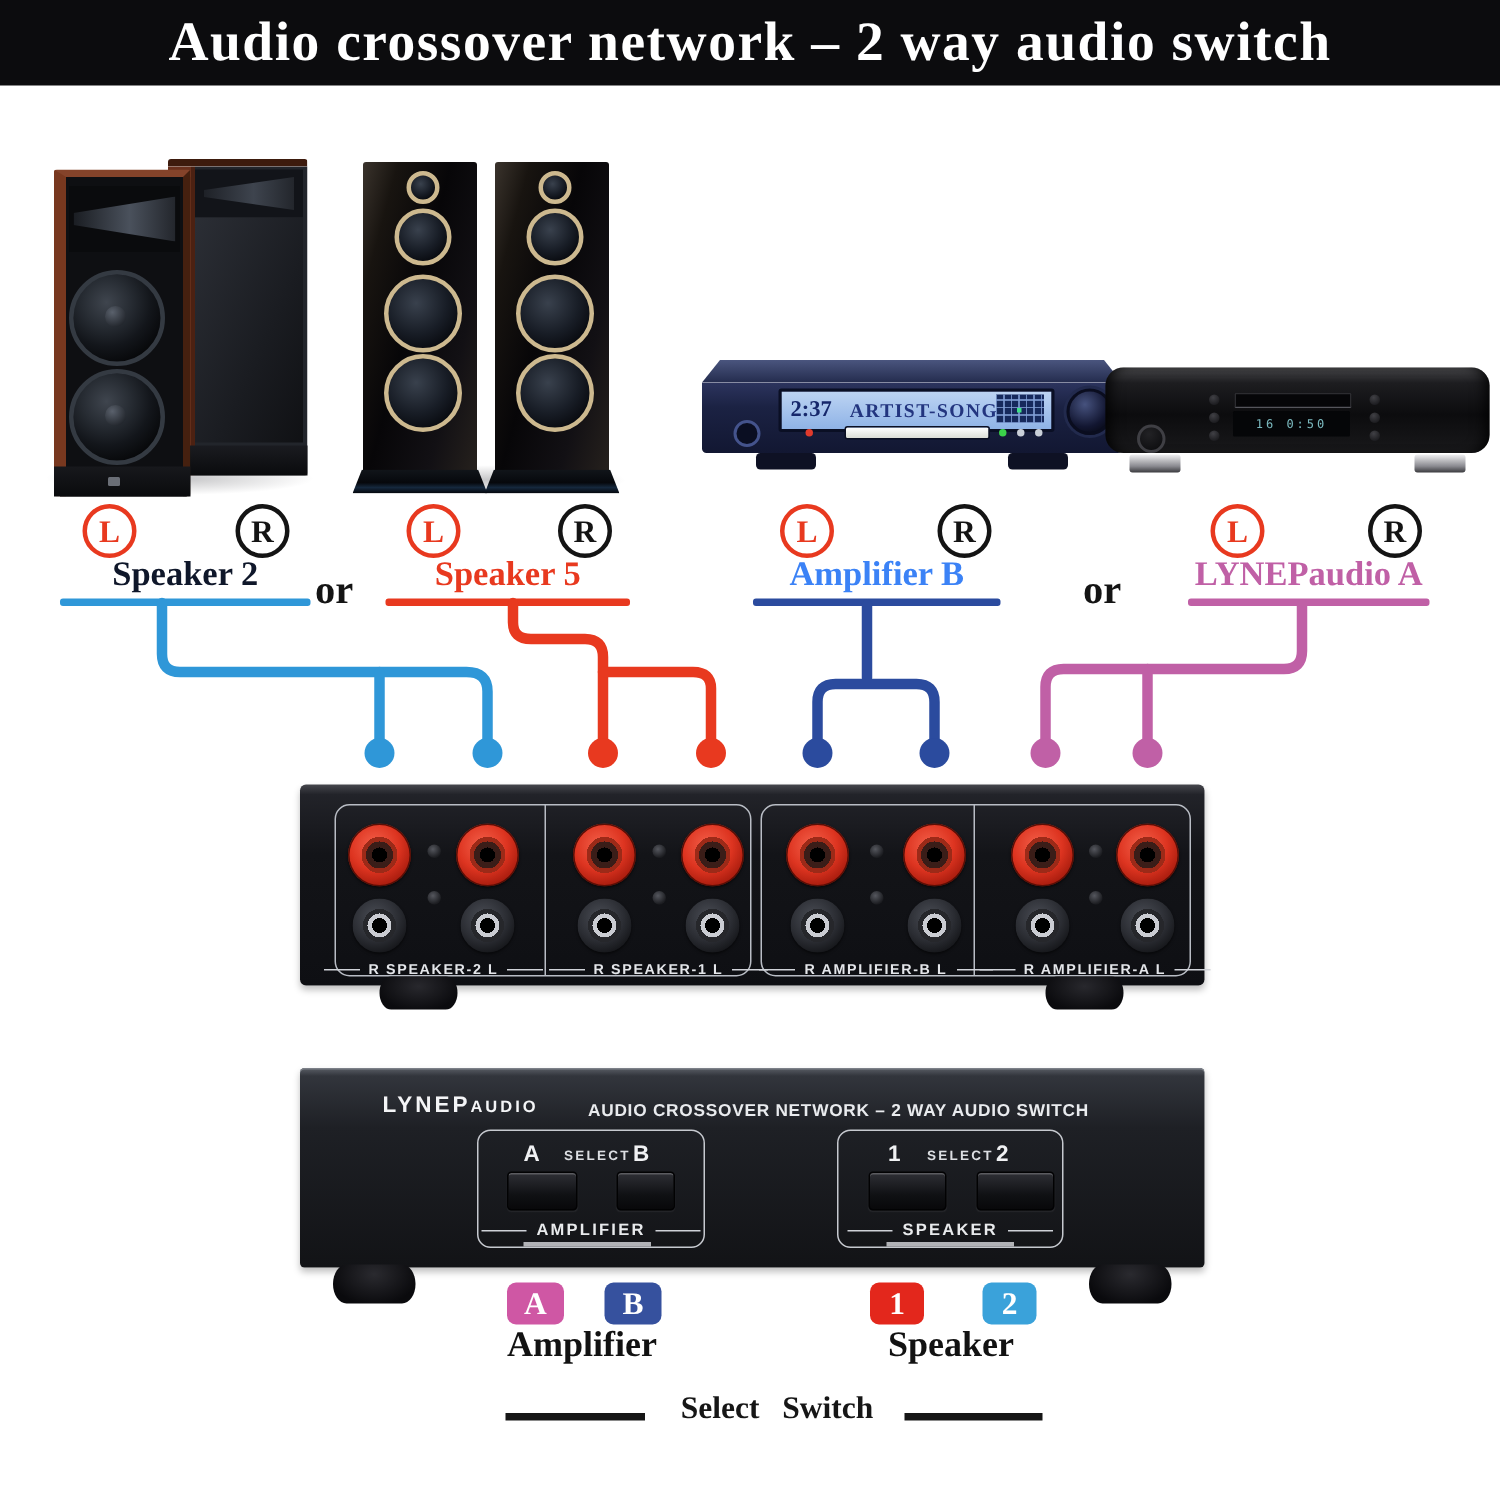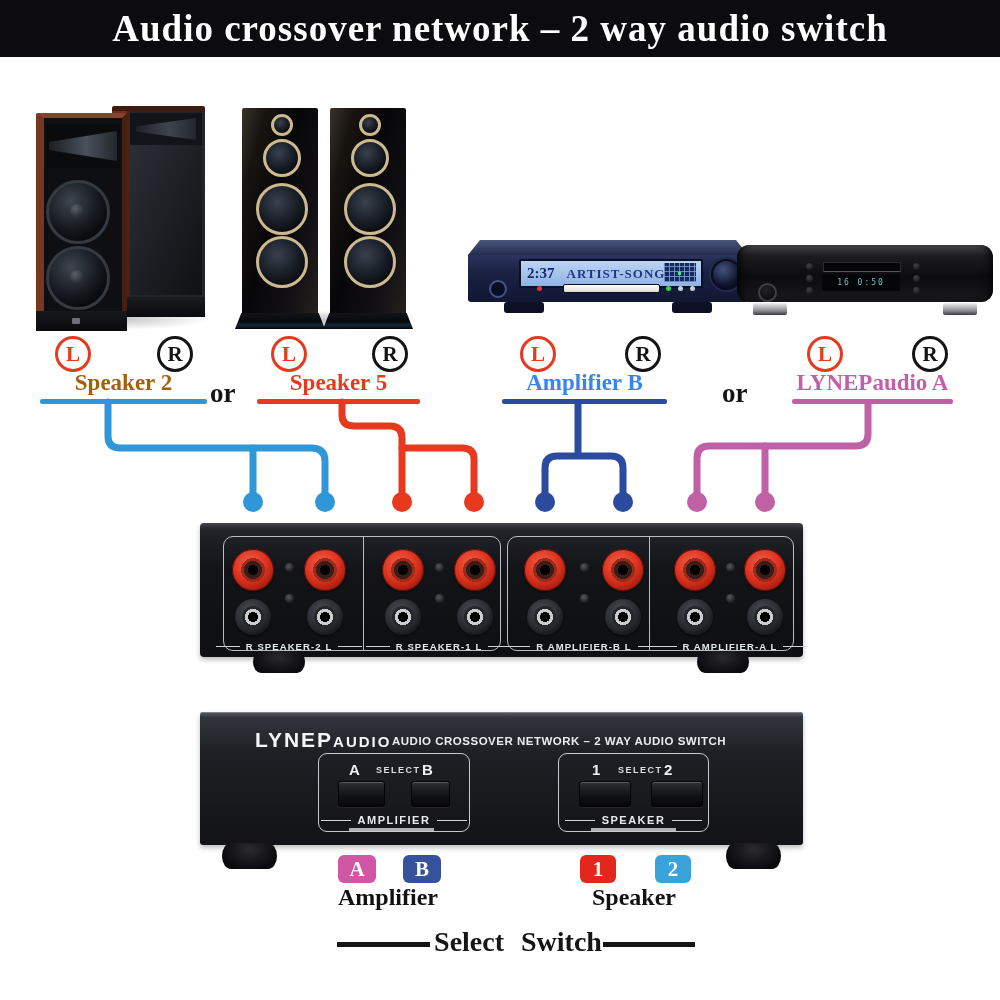--- a/index.html
+++ b/index.html
@@ -44,21 +44,21 @@
     color:#e4e6ea;font-family:"Liberation Sans",sans-serif;font-size:9.5px;letter-spacing:1.1px;font-weight:bold;}
   .section-label::before,.section-label::after{content:"";width:24px;height:1px;background:#cfd2d8;}
   .box-foot{position:absolute;background:radial-gradient(ellipse at 50% 30%,#28282d,#0b0b0e 75%);
     border-radius:10px/14px;}
 
   
   .front-body{position:absolute;left:200px;top:712px;width:603px;height:133px;border-radius:3px;
     background:linear-gradient(180deg,#5a5e66 0,#32353c 4%,#1e2025 30%,#121316 100%);
     box-shadow:inset 0 1px 0 #7c8088, 0 3px 5px rgba(0,0,0,.25);}
   .fp-logo{position:absolute;left:55px;top:16px;color:#f4f5f7;font-family:"Liberation Sans",sans-serif;
-    font-weight:bold;font-size:21px;letter-spacing:2px;font-variant:small-caps;}
+    font-weight:bold;font-size:15px;letter-spacing:2px;font-variant:small-caps;}
   .fp-title{position:absolute;left:192px;top:23px;color:#e9ebee;font-family:"Liberation Sans",sans-serif;
     font-weight:bold;font-size:11.5px;letter-spacing:.5px;}
   .fp-box{position:absolute;top:41px;height:77px;border:1.5px solid #c6c9cf;border-radius:9px;}
   .fp-key{position:absolute;color:#f0f1f3;font-family:"Liberation Sans",sans-serif;font-weight:bold;font-size:15px;}
   .fp-select{position:absolute;color:#dcdee2;font-family:"Liberation Sans",sans-serif;font-weight:bold;
     font-size:9px;letter-spacing:1.5px;}
   .fp-btn{position:absolute;border-radius:3px;border:1px solid #020203;
     background:linear-gradient(180deg,#2e2f35 0,#101114 60%,#08080a 100%);
     box-shadow:inset 0 1px 0 rgba(255,255,255,.22), 0 1px 1px rgba(255,255,255,.07);}
   .fp-grouplabel{position:absolute;bottom:5px;left:0;right:0;display:flex;align-items:center;justify-content:center;gap:7px;
@@ -66,21 +66,21 @@
   .fp-grouplabel::before,.fp-grouplabel::after{content:"";width:30px;height:1px;background:#cfd2d8;}
   .fp-strip{position:absolute;bottom:0;height:3px;background:#d8dade;opacity:.8;}
   .front-foot{position:absolute;background:radial-gradient(ellipse at 50% 25%,#2a2a2f,#0a0a0d 75%);
     border-radius:9px/13px;}
 
   
   .chip{position:absolute;width:38px;height:28px;border-radius:6px;color:#fff;font-weight:bold;font-size:21px;
     display:flex;align-items:center;justify-content:center;}
   .legend-word{position:absolute;width:120px;text-align:center;font-weight:bold;font-size:24px;color:#121212;}
   .sel-line{position:absolute;height:5px;background:#161616;}
-  .sel-text{position:absolute;width:180px;text-align:center;font-weight:bold;font-size:28px;color:#161616;word-spacing:10px;}
+  .sel-text{position:absolute;width:180px;text-align:center;font-weight:bold;font-size:21px;color:#161616;word-spacing:10px;}
 
   
   .wood-rear{position:absolute;left:112px;top:106px;width:93px;height:206px;
     background:linear-gradient(90deg,#69301d 0 15px,#4c2112 15px 18px,#22252b 18px);
     border-top:5px solid #3d1b0d;border-radius:2px;}
   .wood-rear .grille{position:absolute;left:18px;top:34px;right:3px;bottom:22px;
     background:linear-gradient(115deg,#2b2e35,#1a1c21 60%,#101114);}
   .wood-rear .horn{position:absolute;left:18px;top:2px;right:3px;height:32px;background:#121419;}
   .wood-rear .horn-flare{position:absolute;left:6px;top:4px;right:6px;bottom:4px;
     clip-path:polygon(0 40%,100% 4%,100% 96%,0 60%);
@@ -268,21 +268,21 @@
   <div class="badge blk" style="left:625px;top:336px;">
       <span>R</span>
     </div>
   <div class="badge red" style="left:807px;top:336px;">
       <span>L</span>
     </div>
   <div class="badge blk" style="left:912px;top:336px;">
       <span>R</span>
     </div>
 
-  <div class="conn-label" style="left:40px;top:370px;width:167px;color:#a16207;">Speaker 2</div>
+  <div class="conn-label" style="left:40px;top:370px;width:167px;color:#0f172a;">Speaker 2</div>
   <div class="underline" style="left:40px;top:399px;width:167px;background:#2f97d8;"></div>
   <div class="or" style="left:210px;top:378px;">or</div>
   <div class="conn-label" style="left:257px;top:370px;width:163px;color:#e8391f;">Speaker 5</div>
   <div class="underline" style="left:257px;top:399px;width:163px;background:#e8391f;"></div>
   <div class="conn-label" style="left:502px;top:370px;width:165px;color:#3b82f6;">Amplifier B</div>
   <div class="underline" style="left:502px;top:399px;width:165px;background:#2b4b9e;"></div>
   <div class="or" style="left:722px;top:378px;">or</div>
   <div class="conn-label" style="left:792px;top:370px;width:161px;color:#c060a6;">LYNEPaudio A</div>
   <div class="underline" style="left:792px;top:399px;width:161px;background:#c060a6;"></div>
 

